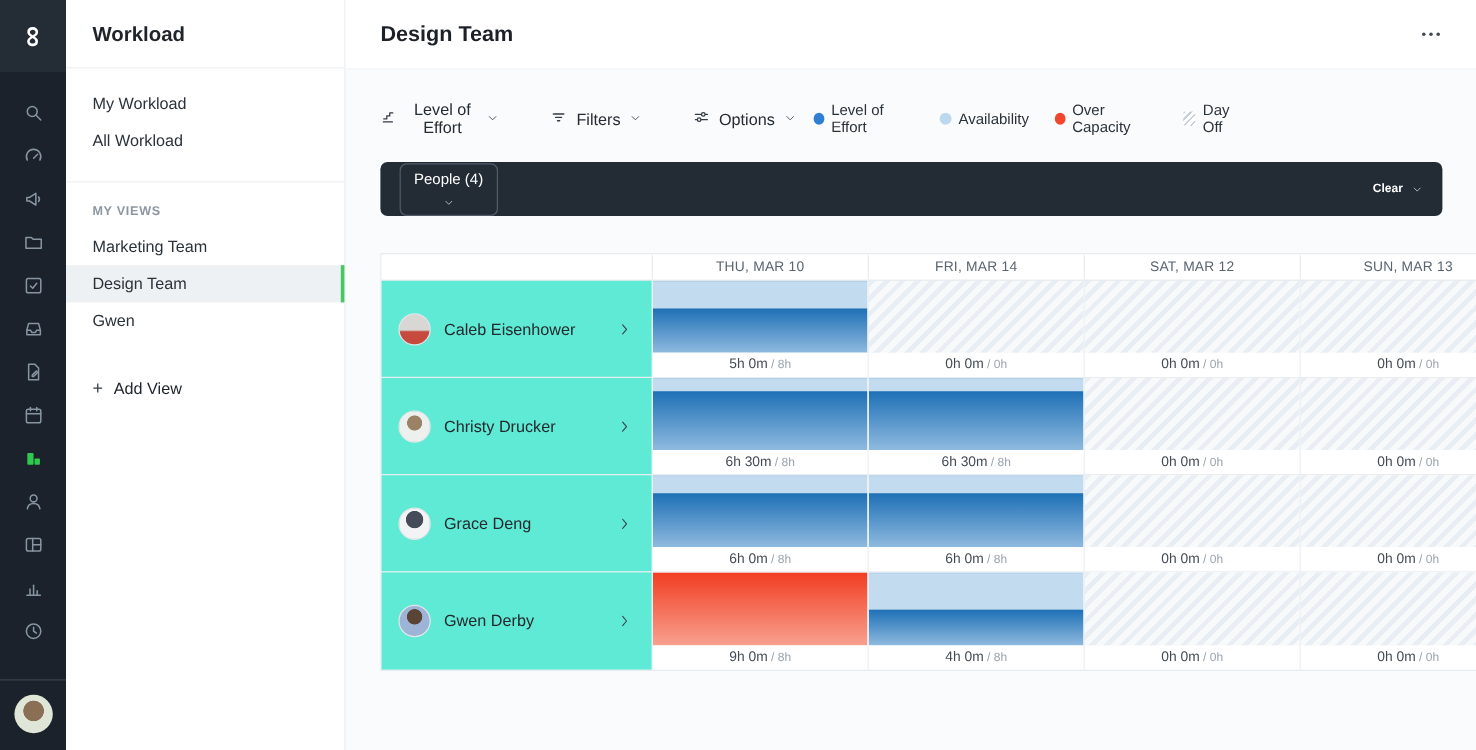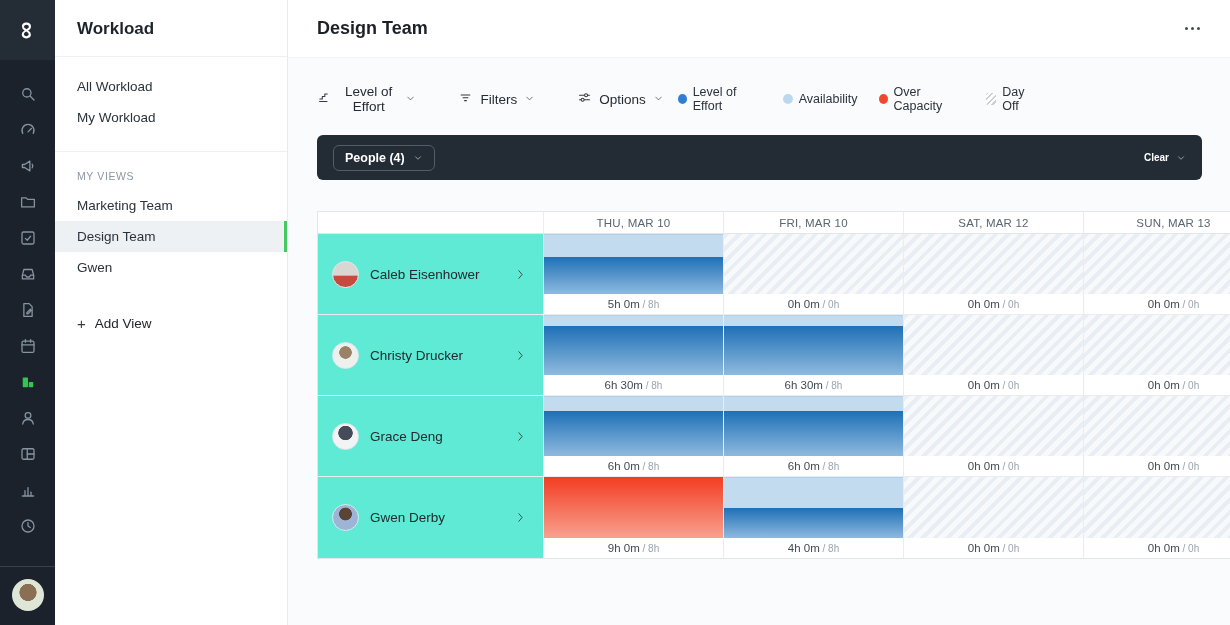--- a/index.html
+++ b/index.html
@@ -17,21 +17,21 @@
   .rail-bottom { width:100%; border-top:1px solid rgba(255,255,255,0.14); padding:12px 0 14px; display:flex; justify-content:center; }
   .rail-avatar { width:32px; height:32px; border-radius:50%; background:radial-gradient(circle at 50% 42%, #8a6f55 0 34%, #dfe6d8 36%); cursor:pointer; }
 
   svg.ic { fill:none; stroke:currentColor; stroke-width:1.7; stroke-linecap:round; stroke-linejoin:round; }
 
   
   .sidebar { width:233px; background:#fff; border-right:1px solid #e8ebee; display:flex; flex-direction:column; flex-shrink:0; }
   .sb-title { padding:19px 22px 17px; font-size:17px; font-weight:700; color:#1f242b; border-bottom:1px solid #eef1f3; }
   .sb-nav { padding:14px 0 18px; border-bottom:1px solid #eef1f3; }
   .sb-item { padding:8px 22px; font-size:13.5px; color:#2b323a; cursor:pointer; position:relative; }
-  .sb-section-label { padding:18px 22px 8px; font-size:10.5px; letter-spacing:0.6px; color:#8d97a1; font-weight:400; }
+  .sb-section-label { padding:18px 22px 8px; font-size:10.5px; letter-spacing:0.6px; color:#8d97a1; font-weight:700; }
   .sb-item.selected { background:#eef1f3; }
   .sb-item.selected::after { content:""; position:absolute; right:0; top:0; bottom:0; width:3px; background:#47c961; }
   .add-view { margin-top:24px; padding:9px 22px; font-size:13.5px; color:#20262e; display:flex; align-items:center; gap:9px; cursor:pointer; }
   .add-view .plus { font-size:15px; color:#343b44; line-height:1; }
 
   
   .main { flex:1; display:flex; flex-direction:column; min-width:0; }
   .main-header { height:58px; background:#fff; border-bottom:1px solid #f1f3f5; display:flex; align-items:center; justify-content:space-between; padding:0 26px 0 29px; flex-shrink:0; }
   .page-title { font-size:18px; font-weight:700; color:#1c2127; }
   .dots { display:flex; gap:3px; cursor:pointer; padding:6px 4px; }
@@ -45,21 +45,21 @@
   .tb-btn .chev { width:11px; height:11px; color:#49515b; }
   .tb-group { display:flex; align-items:center; gap:14px; }
   .legend { display:flex; align-items:center; gap:21px; margin-left:auto; margin-right:162px; }
   .lg-item { display:flex; align-items:center; gap:6px; font-size:12.5px; color:#2b323a; }
   .lg-dot { width:10px; height:10px; border-radius:50%; display:inline-block; }
   .lg-hatch { width:12px; height:12px; border-radius:2px; display:inline-block;
     background:repeating-linear-gradient(135deg,#c6cfd9 0 1.5px,#fff 1.5px 4px); }
 
   
   .filterbar { margin:17px 28px 0 29px; height:45px; background:#232b35; border-radius:6px; display:flex; align-items:center; justify-content:space-between; padding:0 16px; flex-shrink:0; }
-  .chip { display:flex; align-items:center; gap:8px; border:1px solid #525d6a; border-radius:6px; padding:5px 11px; color:#fff; font-size:12.5px; font-weight:700; cursor:pointer; background:none; font-family:inherit; }
+  .chip { display:flex; align-items:center; gap:8px; border:1px solid #525d6a; border-radius:6px; padding:5px 11px; color:#fff; font-size:12.5px; font-weight:400; cursor:pointer; background:none; font-family:inherit;flex-direction:column; }
   .chip .chev, .clear-btn .chev { width:10px; height:10px; color:#c3cad2; }
   .clear-btn { display:flex; align-items:center; gap:7px; color:#fff; font-size:10px; font-weight:600; cursor:pointer; background:none; border:none; font-family:inherit; }
 
   
   .table { margin:31px 0 0 29px; width:945px; border:1px solid #e2e6ea; background:#fff; flex-shrink:0; }
   .thead, .trow { display:grid; grid-template-columns:225px 180px 180px 180px 180px; }
   .thead { height:22px; border-bottom:1px solid #e2e6ea; background:#fff; }
   .th { display:flex; align-items:center; justify-content:center; font-size:11.5px; color:#5a6570; border-left:1px solid #e9edf0; letter-spacing:0.2px; }
   .th:first-child { border-left:none; }
   .trow { height:81px; border-bottom:1px solid #e9edf0; }
@@ -239,22 +239,22 @@
       </button>
     </div>
   <div class="rail-bottom">
     <div class="rail-avatar"></div>
   </div>
 </nav>
 
 <aside class="sidebar">
   <div class="sb-title">Workload</div>
   <div class="sb-nav">
+      <div class="sb-item">My Workload</div>
       <div class="sb-item">All Workload</div>
-      <div class="sb-item">My Workload</div>
     </div>
   <div class="sb-section-label">MY VIEWS</div>
   <div>
       <div class="sb-item view">Marketing Team</div>
       <div class="sb-item view selected">Design Team</div>
       <div class="sb-item view">Gwen</div>
     </div>
   <div class="add-view">
     <span class="plus">+</span>
     <span>Add View</span>
@@ -333,21 +333,21 @@
       <svg class="ic chev">
           <use href="#i-chev-d"></use>
         </svg>
     </button>
   </div>
 
   <div class="table">
     <div class="thead">
         <div class="th"></div>
         <div class="th">THU, MAR 10</div>
-        <div class="th">FRI, MAR 10</div>
+        <div class="th">FRI, MAR 14</div>
         <div class="th">SAT, MAR 12</div>
         <div class="th">SUN, MAR 13</div>
       </div>
     <div>
         <div class="trow">
             <div class="name-cell">
               <span class="avatar av0"></span>
               <span class="pname">Caleb Eisenhower</span>
               <svg class="ic chev-r">
               <use href="#i-chev-r"></use>

